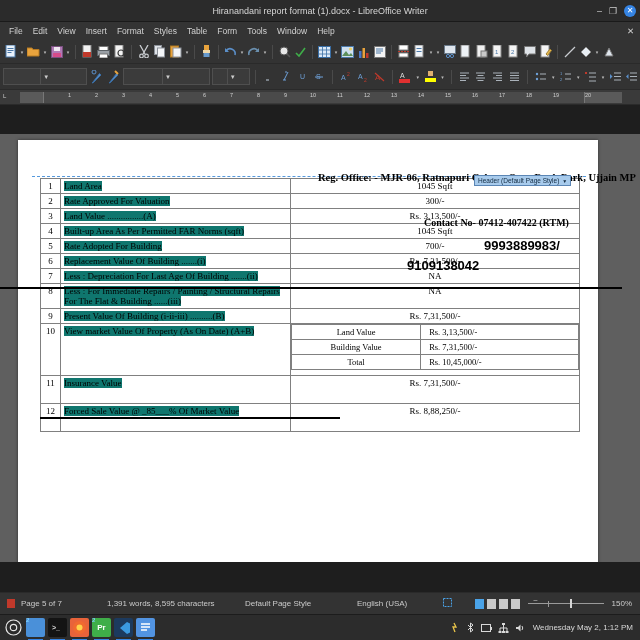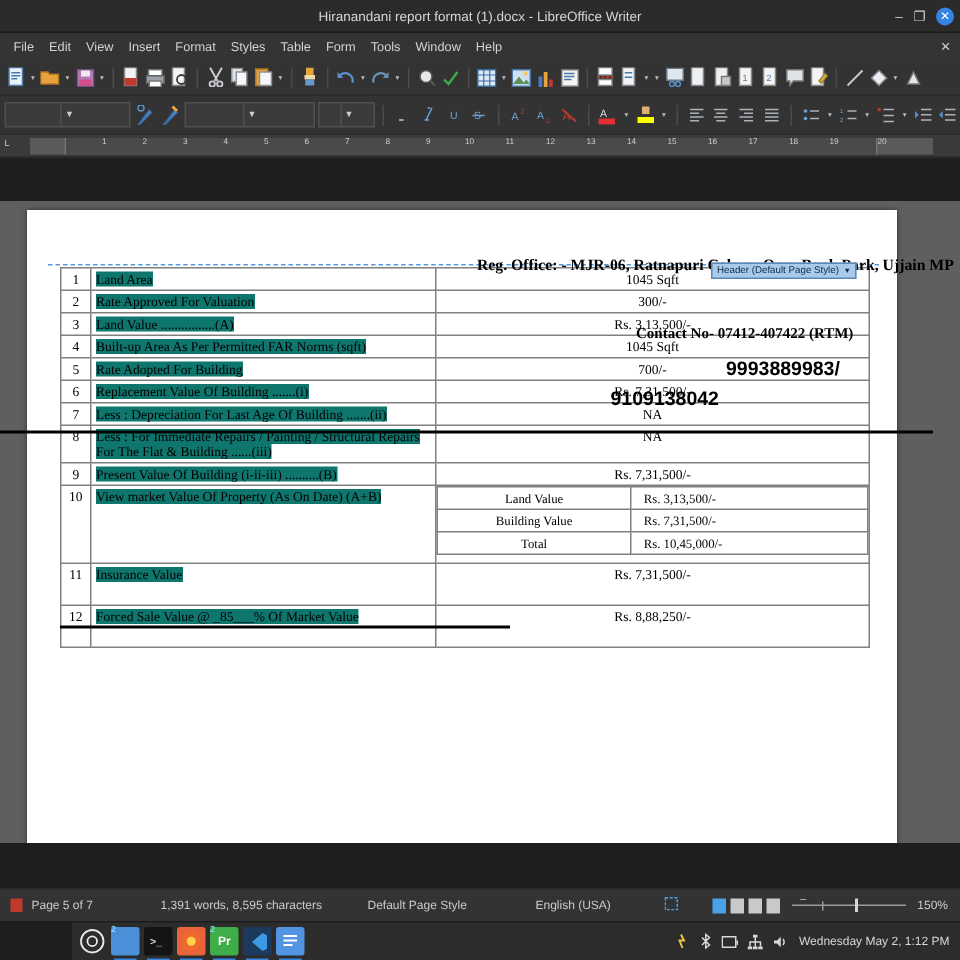--- a/index.html
+++ b/index.html
@@ -189,21 +189,21 @@
   .zoomslider .track { position: absolute; left: 0; right: 0; height: 1px; background: #9a9a9a; }
   .zoomslider .minus { position: absolute; left: 6px; color: #cfcfcf; font-size: 7px; top: -3px; }
   .zoomslider .knob { position: absolute; left: 42px; width: 2px; height: 9px; background: #d6d6d6; }
   .zoomslider .mid { position: absolute; left: 20px; width: 1px; height: 6px; background: #9a9a9a; }
   .zoomval { font-size: 8px; color: #cbcbcb; margin-right: 8px; }
 
   
   .taskbar {
     position: absolute; left: 0; right: 0; bottom: 0; height: 26px;
     background: #2c2c2c; display: flex; align-items: center; padding-left: 4px;
-    gap: 3px; border-top: 1px solid #1c1c1c; margin-left: 48px;
+    gap: 3px; border-top: 1px solid #1c1c1c;
   }
   .tb-ico {
     width: 19px; height: 19px; border-radius: 2px; position: relative;
     display: flex; align-items: center; justify-content: center;
     font-size: 8px; color: #fff; font-weight: bold;
   }
   .tb-ico .badge {
     position: absolute; top: -1px; left: 0px; color: #7fd1ff; font-size: 6px;
   }
   .tb-ico .run {

